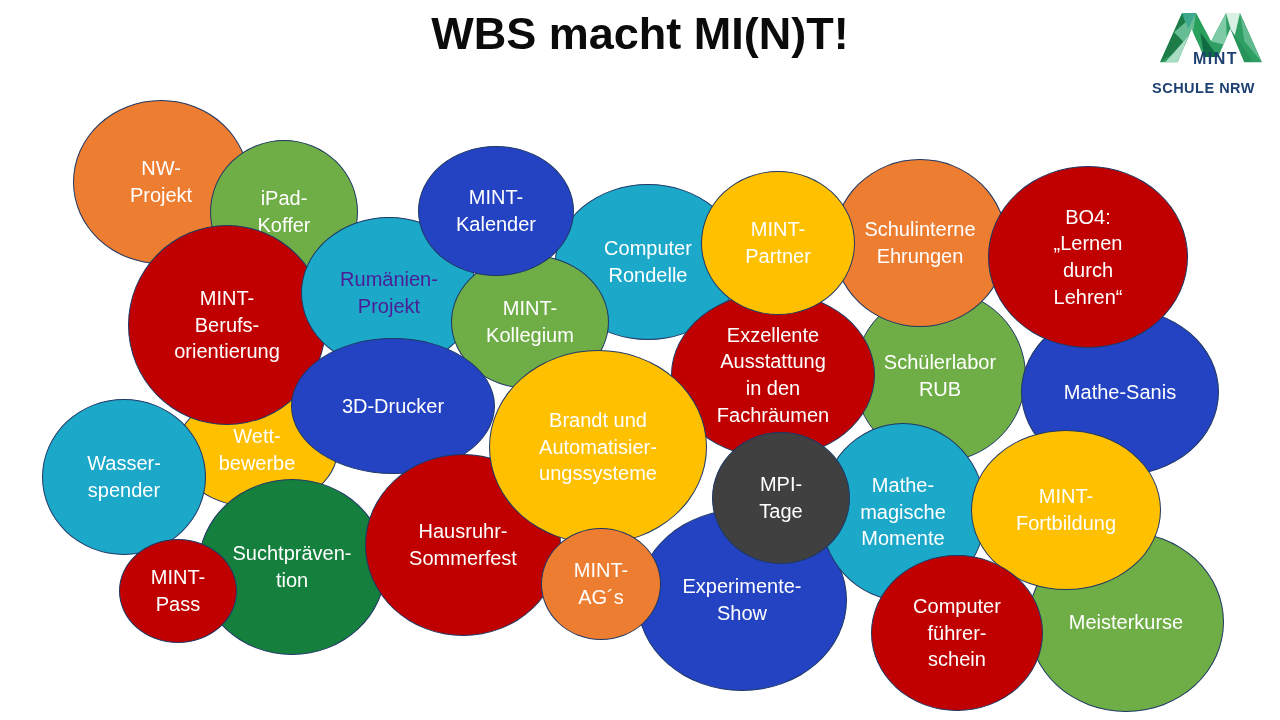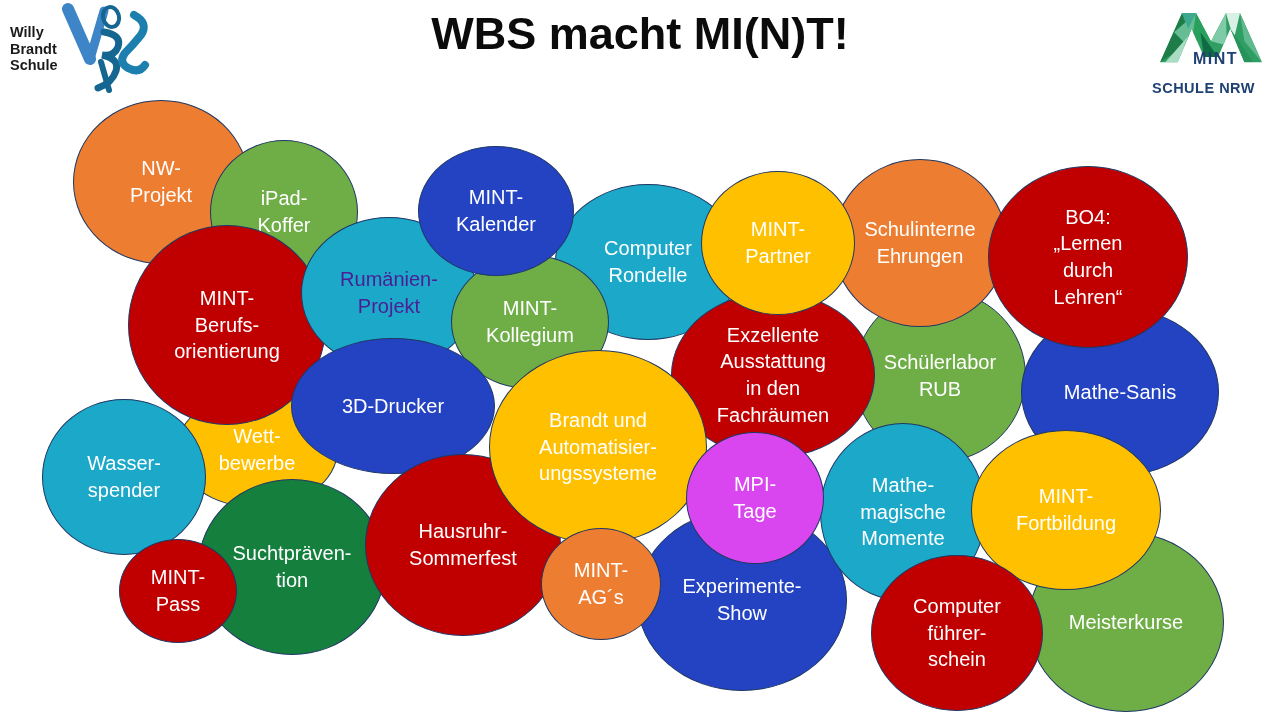--- a/index.html
+++ b/index.html
@@ -37,35 +37,20 @@
   .mint-logo .l2{
     position:absolute;left:6px;top:64px;font-size:14.5px;font-weight:700;
     color:#1F4172;letter-spacing:0.5px;margin-top:12px;
   }
 </style>
 </head>
 <body>
 
 <div class="slide">
 
-  <div class="wbs-logo">
-    <div class="text">
-      <div>Willy</div>
-      <div>Brandt</div>
-      <div>Schule</div>
-    </div>
-    <svg width="104" height="94" viewBox="0 0 104 94">
-      <path d="M14 7 L36 57" stroke="#3D85C6" stroke-width="12" stroke-linecap="round" fill="none"></path>
-      <path d="M36 57 L50 9" stroke="#3D85C6" stroke-width="9" stroke-linecap="round" fill="none"></path>
-      <ellipse cx="57" cy="15" rx="8" ry="10" fill="none" stroke="#156690" stroke-width="4" transform="rotate(-15 57 15)"></ellipse>
-      <path d="M50 30 Q68 33 64 45 Q60 55 48 53 Q66 57 62 69 Q58 81 44 86" fill="none" stroke="#156690" stroke-width="7" stroke-linecap="round"></path>
-      <path d="M47 60 L55 88" stroke="#156690" stroke-width="6" stroke-linecap="round" fill="none"></path>
-      <path d="M80 13 Q95 21 87 33 Q79 43 71 51 Q64 60 74 66 Q85 72 91 63" fill="none" stroke="#1D7FAE" stroke-width="8" stroke-linecap="round"></path>
-    </svg>
-  </div>
 
   <div class="title">WBS macht MI(N)T!</div>
 
   <div class="mint-logo">
     <svg width="110" height="58" viewBox="0 0 124 66">
       <defs>
         <clipPath id="mclip">
           <path d="M4 64 L29 8 L45 8 L62 40 L79 8 L95 8 L120 64 L100 64 L84 26 L70 58 L54 58 L40 26 L24 64 Z"></path>
         </clipPath>
       </defs>
@@ -174,21 +159,21 @@
       </div>
       <div class="bubble" style="left: 637px; top: 509px; width: 210px; height: 182px; background: rgb(35, 67, 195); border-color: rgb(31, 56, 100); color: rgb(255, 255, 255);">
         <span>Experimente-
 Show</span>
       </div>
       <div class="bubble" style="left: 820px; top: 423px; width: 166px; height: 178px; background: rgb(27, 168, 201); border-color: rgb(31, 56, 100); color: rgb(255, 255, 255);">
         <span>Mathe-
 magische
 Momente</span>
       </div>
-      <div class="bubble" style="left: 686px; top: 432px; width: 138px; height: 132px; background: #d946ef; border-color: rgb(31, 56, 100); color: rgb(255, 255, 255);">
+      <div class="bubble" style="left: 712px; top: 432px; width: 138px; height: 132px; background: #404040; border-color: rgb(31, 56, 100); color: rgb(255, 255, 255);">
         <span>MPI-
 Tage</span>
       </div>
       <div class="bubble" style="left: 541px; top: 528px; width: 120px; height: 112px; background: rgb(237, 125, 49); border-color: rgb(31, 56, 100); color: rgb(255, 255, 255);">
         <span>MINT-
 AG´s</span>
       </div>
       <div class="bubble" style="left: 1028px; top: 532px; width: 196px; height: 180px; background: rgb(111, 173, 71); border-color: rgb(31, 56, 100); color: rgb(255, 255, 255);">
         <span>Meisterkurse</span>
       </div>

